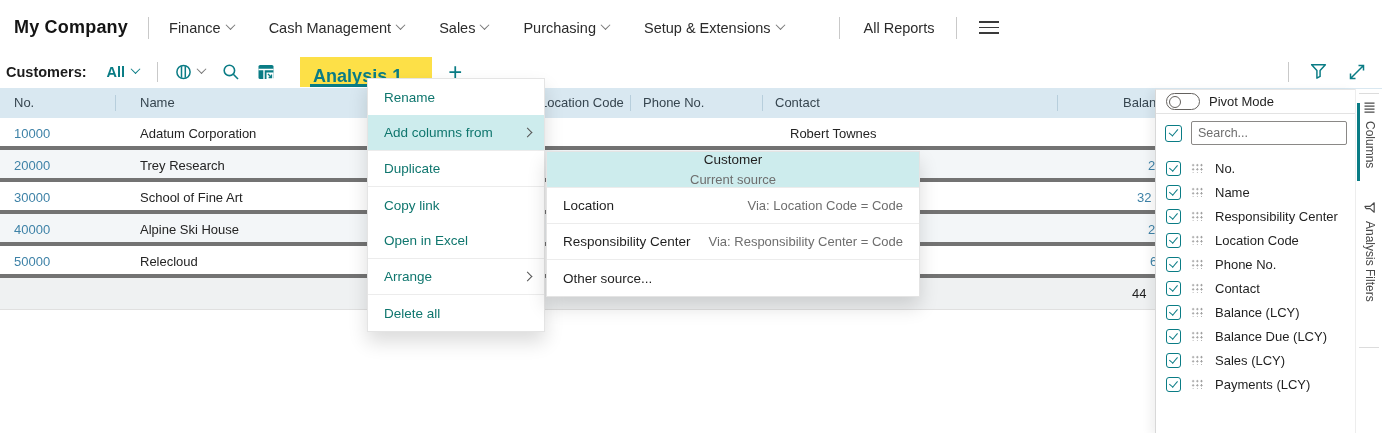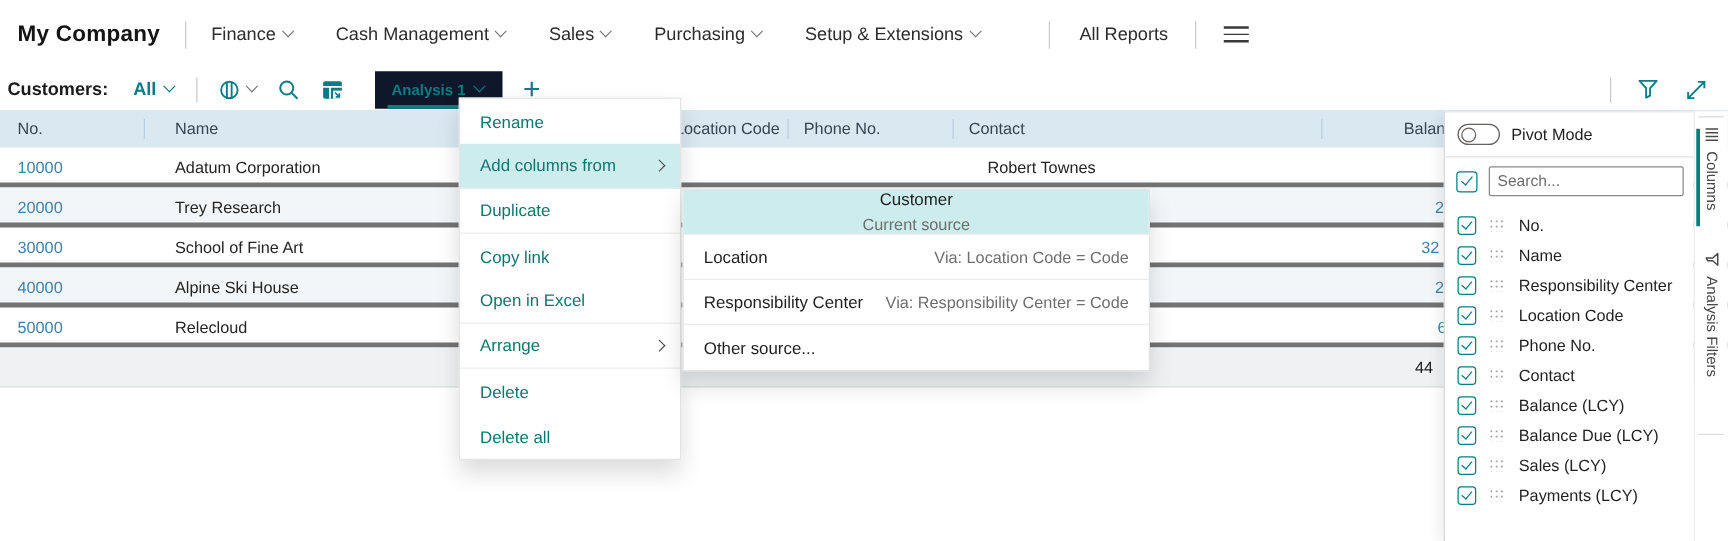--- a/index.html
+++ b/index.html
@@ -25,21 +25,21 @@
   .topnav .vdiv.d2 { margin:0 22px; }
   .burger { width:20px; display:flex; flex-direction:column; gap:4px; }
   .burger i { display:block; height:1.8px; background:#3a3a3a; }
 
   
   .toolbar { position:absolute; top:55px; left:0; right:0; height:33px; display:flex; align-items:center; padding-left:6px; }
   .list-label { font-size:14.5px; font-weight:700; color:#1c1c1c; margin-right:20px; }
   .filter-all { display:flex; align-items:center; gap:7px; font-size:14.5px; font-weight:700; color:#0a7c85; cursor:pointer; }
   .toolbar .vdiv { height:20px; margin:0 16px 0 18px; }
   .tb-icon { display:flex; align-items:center; gap:5px; margin-right:17px; cursor:pointer; }
-  .tab-analysis { position:relative; display:flex; align-items:center; gap:8px; height:30px; padding:0 15px 0 13px; margin-left:8px; background:#0f172a; color:#0a7c85; font-size:12px; font-weight:700; cursor:pointer; }
+  .tab-analysis { position:relative; display:flex; align-items:flex-end; gap:8px; height:30px; padding:0 15px 0 13px; margin-left:8px; background:#fde047; color:#0a7c85; font-size:18px; font-weight:700; cursor:pointer; }
   .tab-analysis::after { content:""; position:absolute; left:10px; right:32px; bottom:0; height:3px; background:#0a7c85; }
   .add-tab { margin-left:16px; font-size:24px; font-weight:300; color:#0a7c85; line-height:24px; cursor:pointer; }
   .toolbar-right { margin-left:auto; display:flex; align-items:center; gap:20px; padding-right:16px; }
   .toolbar-right .vdiv { margin:0; height:20px; }
 
   
   .grid { position:absolute; top:88px; left:0; width:1382px; height:223px; z-index:1; }
   .grid-header { position:absolute; top:0; left:0; width:1382px; height:30px; background:#d9e8f1; }
   .gh-label { position:absolute; top:0; line-height:30px; font-size:13px; color:#36454f; white-space:nowrap; }
   .gh-div { position:absolute; top:7px; width:1px; height:16px; background:#b7cedc; }
@@ -61,21 +61,21 @@
   .chev-r { width:7px; height:7px; border-top:1.4px solid #555; border-right:1.4px solid #555; transform:rotate(45deg); margin-left:auto; }
 
   .submenu { position:absolute; left:546px; top:151px; width:374px; background:#fff; border:1px solid #e4e4e4; box-shadow:0 10px 18px rgba(0,0,0,.14); z-index:31; }
   .submenu-item { height:36px; display:flex; align-items:center; justify-content:space-between; padding:0 16px; font-size:13.5px; color:#1f1f1f; cursor:pointer; }
   .submenu-item.hl { background:#cdeced;flex-direction:column; }
   .submenu-item.sep { border-bottom:1px solid #ececec; }
   .sub-detail { color:#6e6e6e; font-size:13px; }
 
   
   .side-panel { position:absolute; left:1155px; top:89px; width:200px; height:344px; background:#fff; border-left:1px solid #d8d8d8; border-top:1px solid #e6e6e6; box-shadow:-5px 2px 9px rgba(0,0,0,.06); z-index:15; }
-  .pivot-row { display:flex; align-items:center; gap:9px; height:36px; padding-left:10px; border-bottom:1px solid #e3e3e3; }
+  .pivot-row { display:flex; align-items:center; gap:9px; height:24px; padding-left:10px; border-bottom:1px solid #e3e3e3; }
   .toggle { position:relative; width:34px; height:17px; border:1.5px solid #64615e; border-radius:9px; background:#fff; cursor:pointer; flex:0 0 auto; }
   .toggle::after { content:""; position:absolute; left:2px; top:1.5px; width:10px; height:10px; border:1.5px solid #64615e; border-radius:50%; }
   .pivot-label { font-size:13px; color:#1f1f1f; }
   .search-row { display:flex; align-items:center; height:38px; padding-left:9px; }
   .cb { position:relative; width:17px; height:17px; border:1.6px solid #0a7c85; border-radius:3px; background:#fff; flex:0 0 auto; cursor:pointer; }
   .cb::after { content:""; position:absolute; left:4.5px; top:1.5px; width:4px; height:8px; border-right:1.7px solid #0a7c85; border-bottom:1.7px solid #0a7c85; transform:rotate(40deg); }
   .search-input { margin-left:9px; width:156px; height:24px; border:1px solid #8a8886; border-radius:2px; font-family:"Liberation Sans",sans-serif; font-size:12.5px; padding:0 6px; color:#323232; }
   .search-input::placeholder { color:#6e6e6e; }
   .col-list { padding-top:4px; }
   .col-item { display:flex; align-items:center; height:24px; padding-left:10px; }
@@ -236,23 +236,20 @@
       <span>Copy link</span>
     </div>
   <div class="menu-item sep">
       <span>Open in Excel</span>
     </div>
   <div class="menu-item sep">
       <span>Arrange</span>
       <span class="chev-r"></span>
     </div>
   <div class="menu-item">
-      <span>Delete</span>
-    </div>
-  <div class="menu-item">
       <span>Delete all</span>
     </div>
 </div>
 
 <div class="submenu">
   <div class="submenu-item hl sep">
       <span>Customer</span>
       <span class="sub-detail">Current source</span>
     </div>
   <div class="submenu-item sep">

